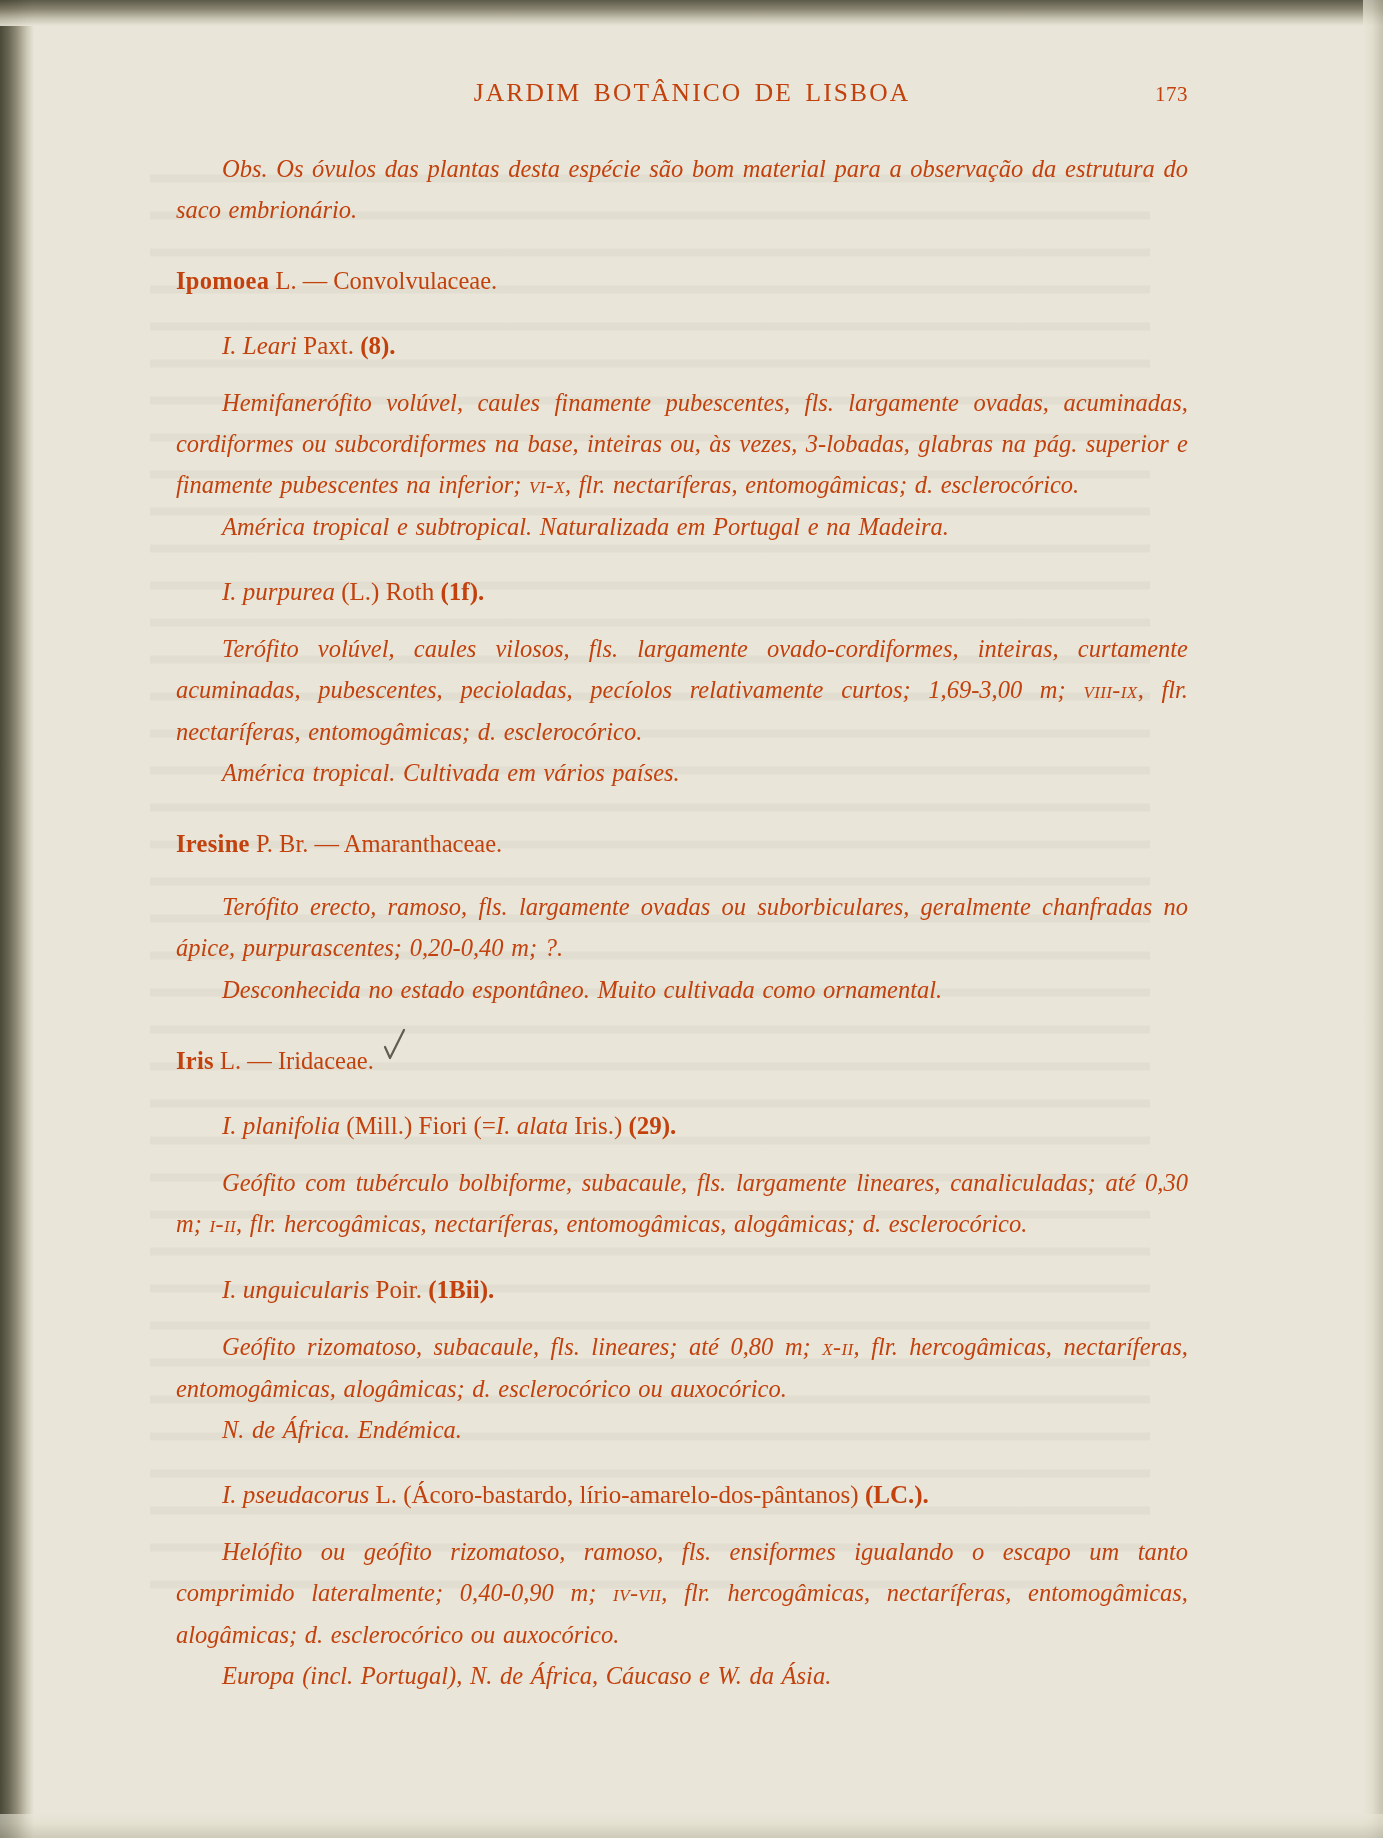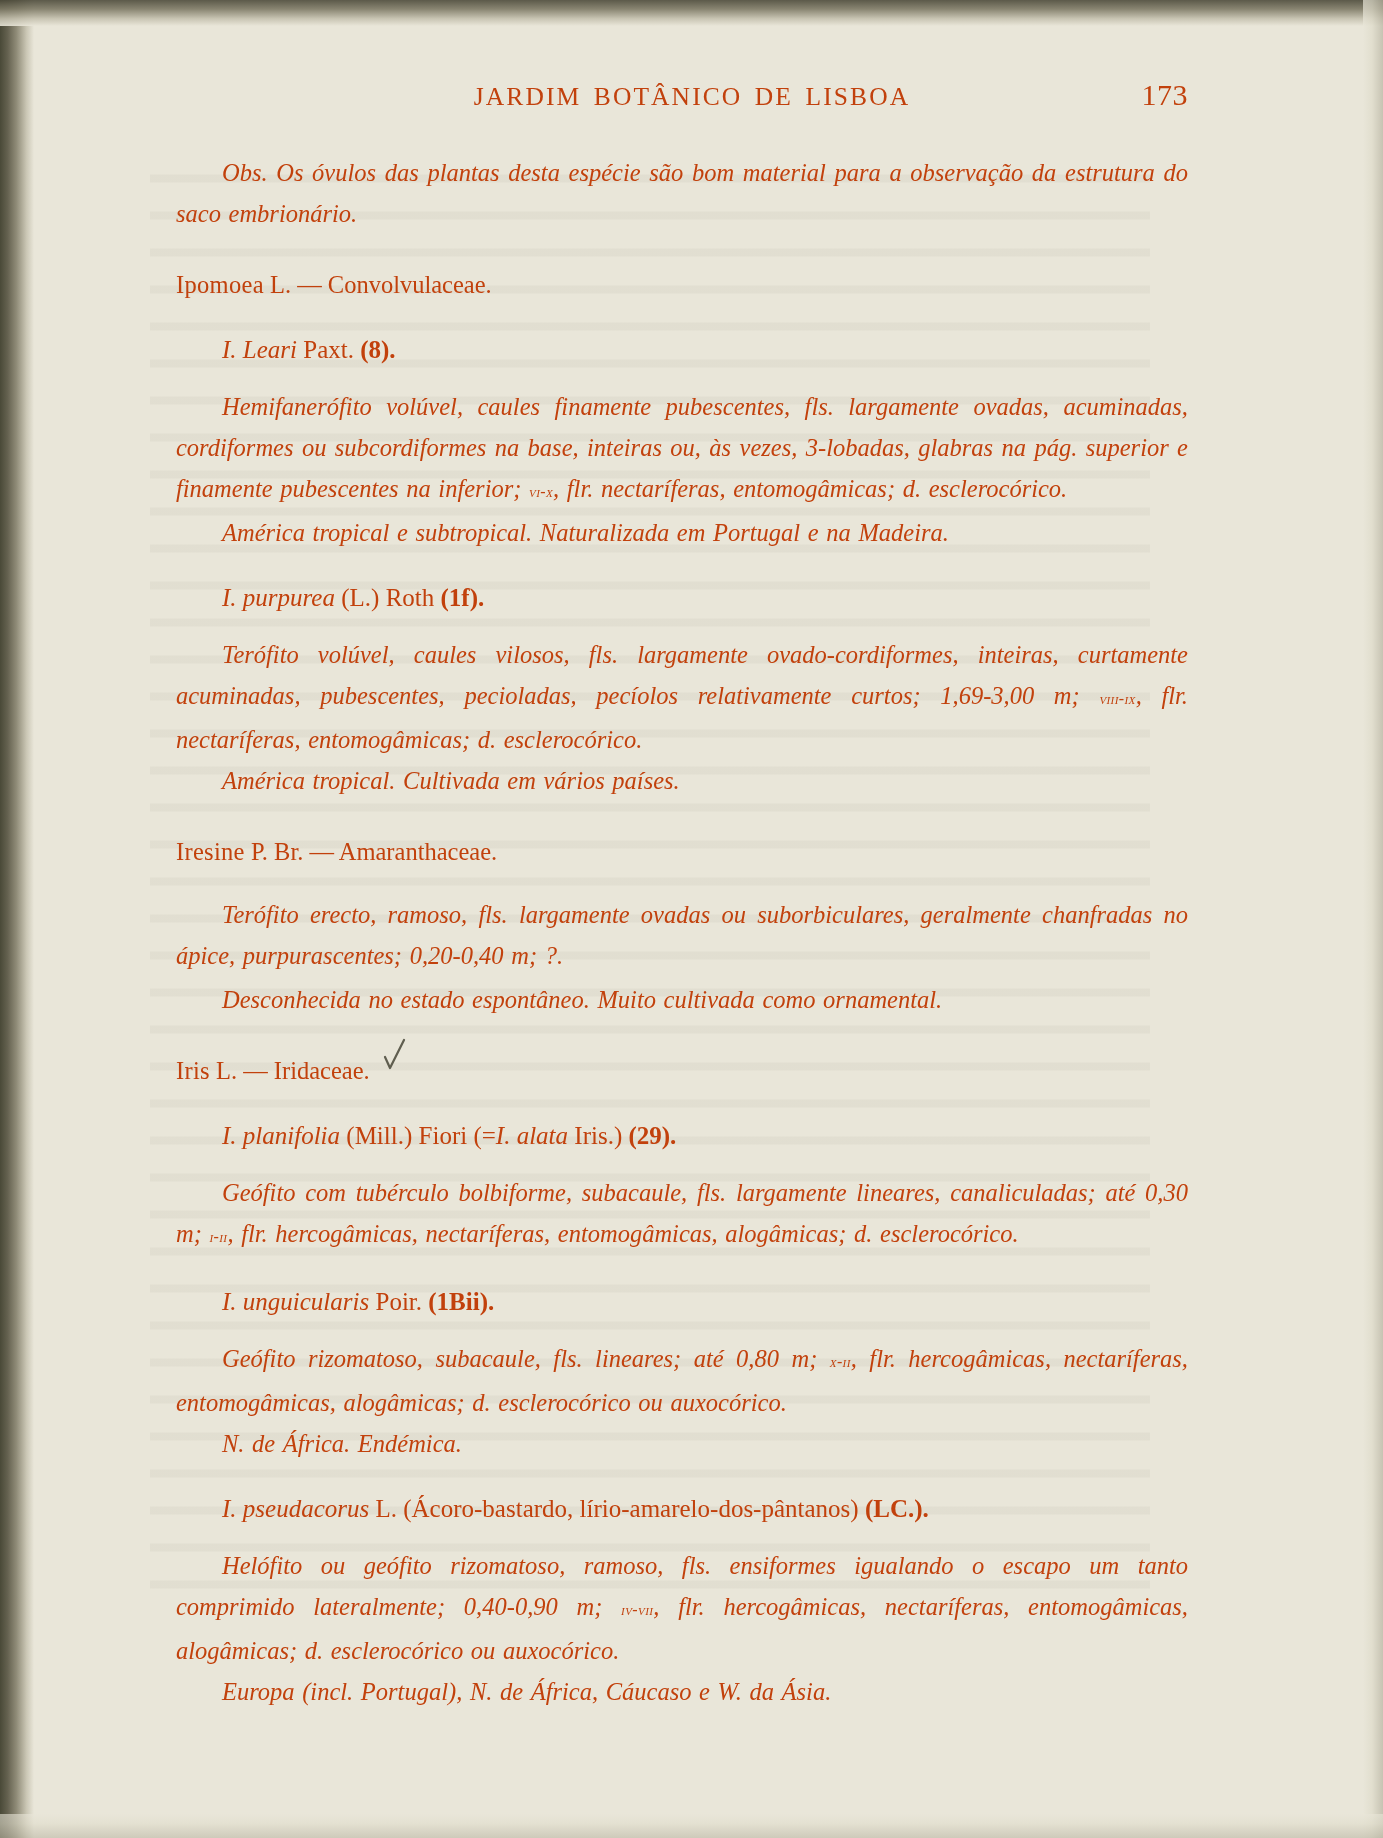--- a/index.html
+++ b/index.html
@@ -83,21 +83,21 @@
   .running-head {
     flex: 1;
     text-align: center;
     font-size: 25.5px;
     letter-spacing: 2.1px;
     word-spacing: 4px;
     padding-left: 90px;
     white-space: nowrap;
   }
   .folio {
-    font-size: 30px;
+    font-size: 21px;
     letter-spacing: 0.5px;
     min-width: 70px;
     text-align: right;
   }
 
   p {
     margin: 0;
     font-size: 24.5px;
     line-height: 41px;
     text-align: justify;
@@ -107,42 +107,42 @@
   p.indent { text-indent: 46px; }
   p.body { margin-bottom: 0; font-style: italic; }
 
   .genus-head {
     margin-top: 30px;
     margin-bottom: 22px;
     font-size: 24.5px;
     line-height: 41px;
   }
   .genus-name {
-    font-weight: normal;
+    font-weight: bold;
     letter-spacing: .3px;
   }
   .genus-auth { font-weight: normal; }
 
   .species-head {
     margin-top: 24px;
     margin-bottom: 16px;
     padding-left: 46px;
     font-size: 25px;
     line-height: 41px;
   }
   .sp-epithet {
     font-style: italic;
   }
   .sp-genus-abbr { font-style: italic; }
   .sp-rest { font-weight: normal; }
   .sp-num { font-weight: bold; }
 
   .smallcaps {
     font-variant: small-caps;
-    font-size: 16px;
+    font-size: 24px;
     letter-spacing: .4px;
   }
 
   
   .ink-check {
     position: absolute;
     width: 26px;
     height: 34px;
     pointer-events: none;
   }

